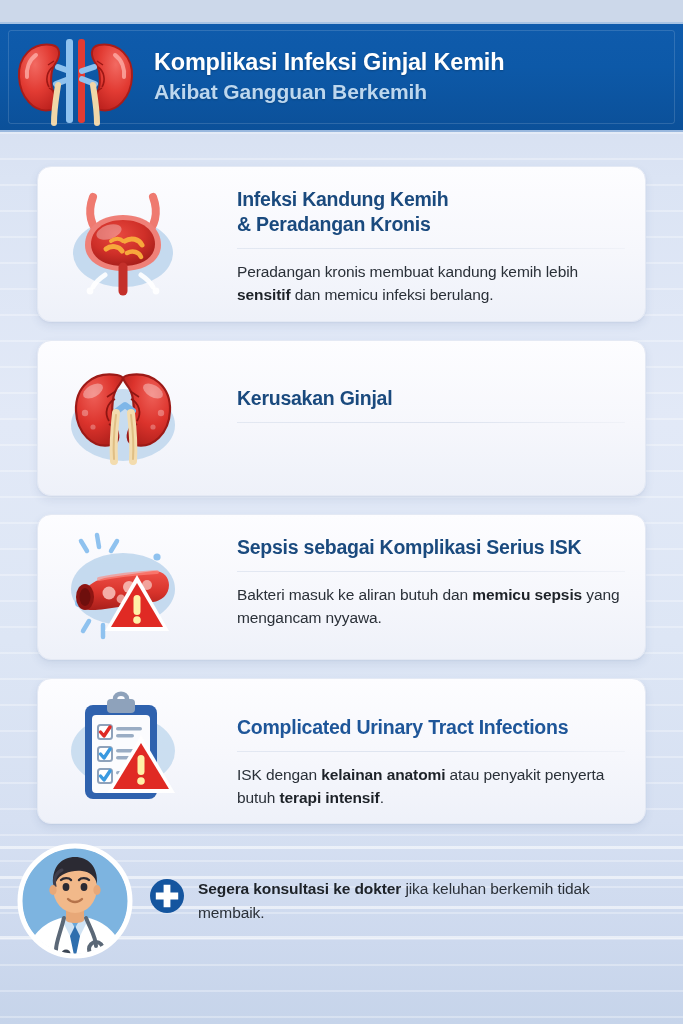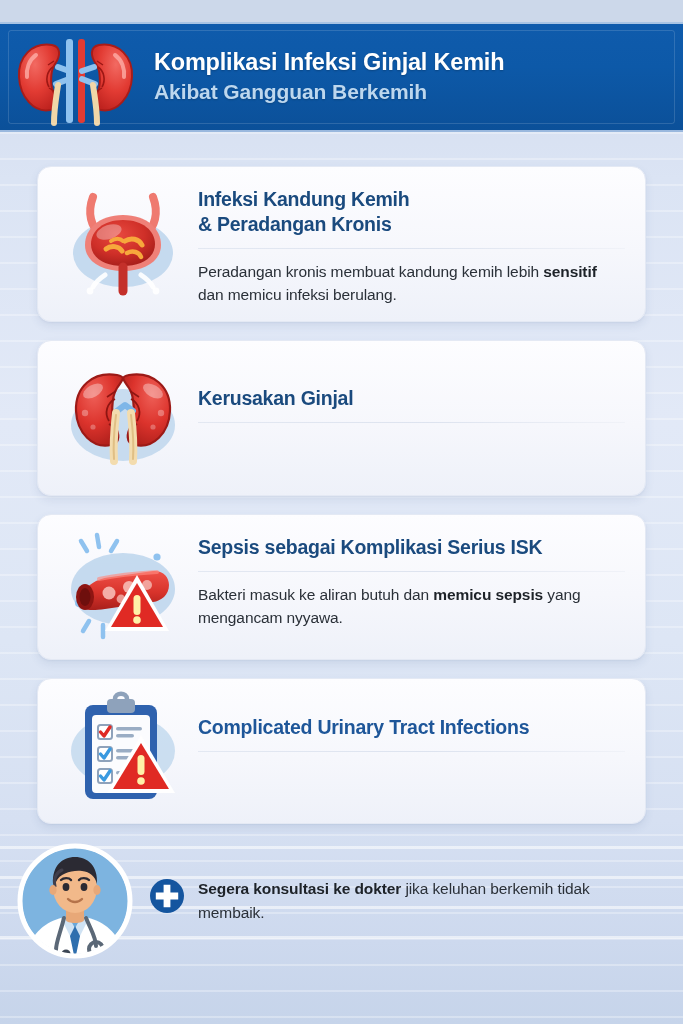--- a/index.html
+++ b/index.html
@@ -63,20 +63,21 @@
 
   .card {
     background:linear-gradient(180deg,#fdfdff 0%,#f6f7fc 55%,#eef1f9 100%);
     border:1px solid #e4e9f4;
     border-radius:14px;
     box-shadow:0 4px 9px rgba(60,90,140,0.10), 0 1px 2px rgba(60,90,140,0.06);
     display:flex; align-items:flex-start;
     padding:12px 16px 14px 10px;
     margin-bottom:18px;
     position:relative;
+    gap:39px;
   }
   .card-icon {
     flex:0 0 150px; width:150px;
     display:flex; align-items:center; justify-content:center;
     align-self:center;
   }
   .card-body { flex:1; padding-top:8px; padding-right:4px; }
   .card-title {
     color:#1a4a7e; font-size:19.5px; font-weight:bold;
     line-height:1.28; letter-spacing:-0.25px;
@@ -335,20 +336,23 @@
 
         <path d="M82 44 L116 102 L48 102 Z" fill="#ffffff"></path>
         <path d="M82 52 L110 98 L54 98 Z" fill="#e02a24"></path>
         <rect x="78.5" y="64" width="7" height="20" rx="3.5" fill="#fff1a8"></rect>
         <circle cx="82" cy="90" r="3.8" fill="#fff1a8"></circle>
       </svg>
     </div>
     <div class="card-body">
       <div class="card-title bright">Complicated Urinary Tract Infections</div>
       <div class="divider"></div>
+      <div class="card-desc">
+        <span>ISK dengan </span><b>kelainan anatomi</b><span> atau penyakit penyerta butuh </span><b>terapi intensif</b><span>.</span>
+      </div>
     </div>
   </div>
 
 </div>
 
 <div class="footer">
   <div class="footer-bands"></div>
 
   <div class="footer-avatar">
     <svg width="118" height="118" viewBox="0 0 118 118">

